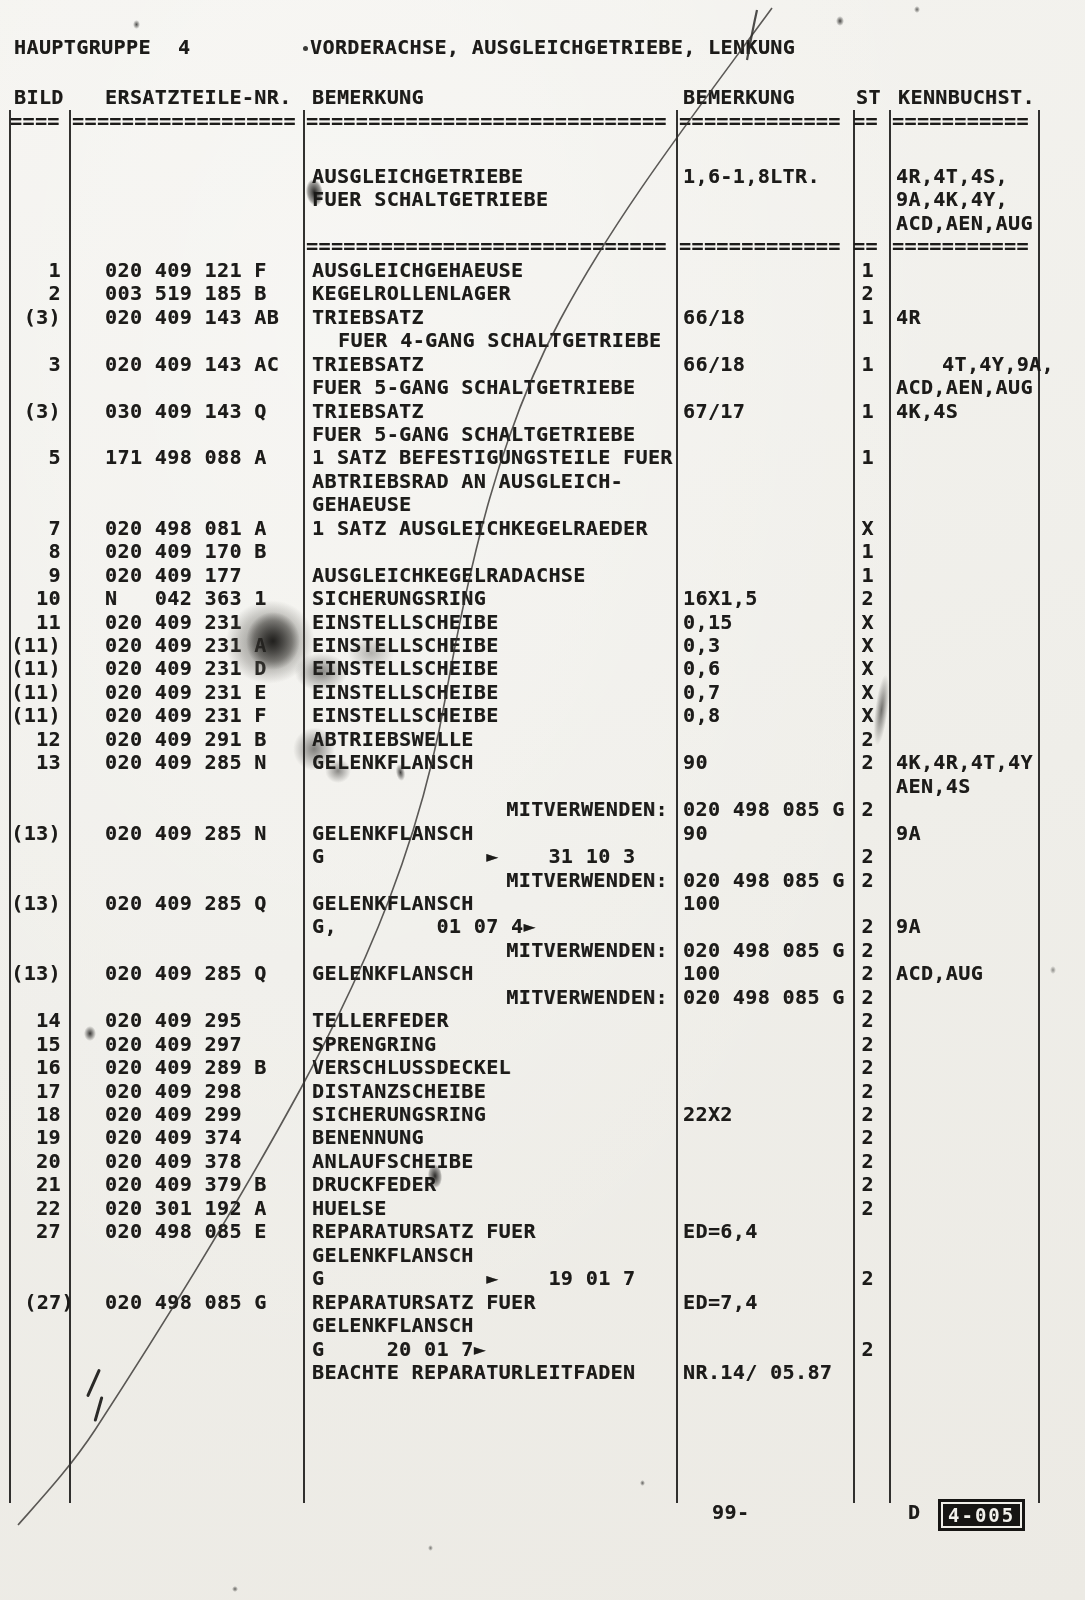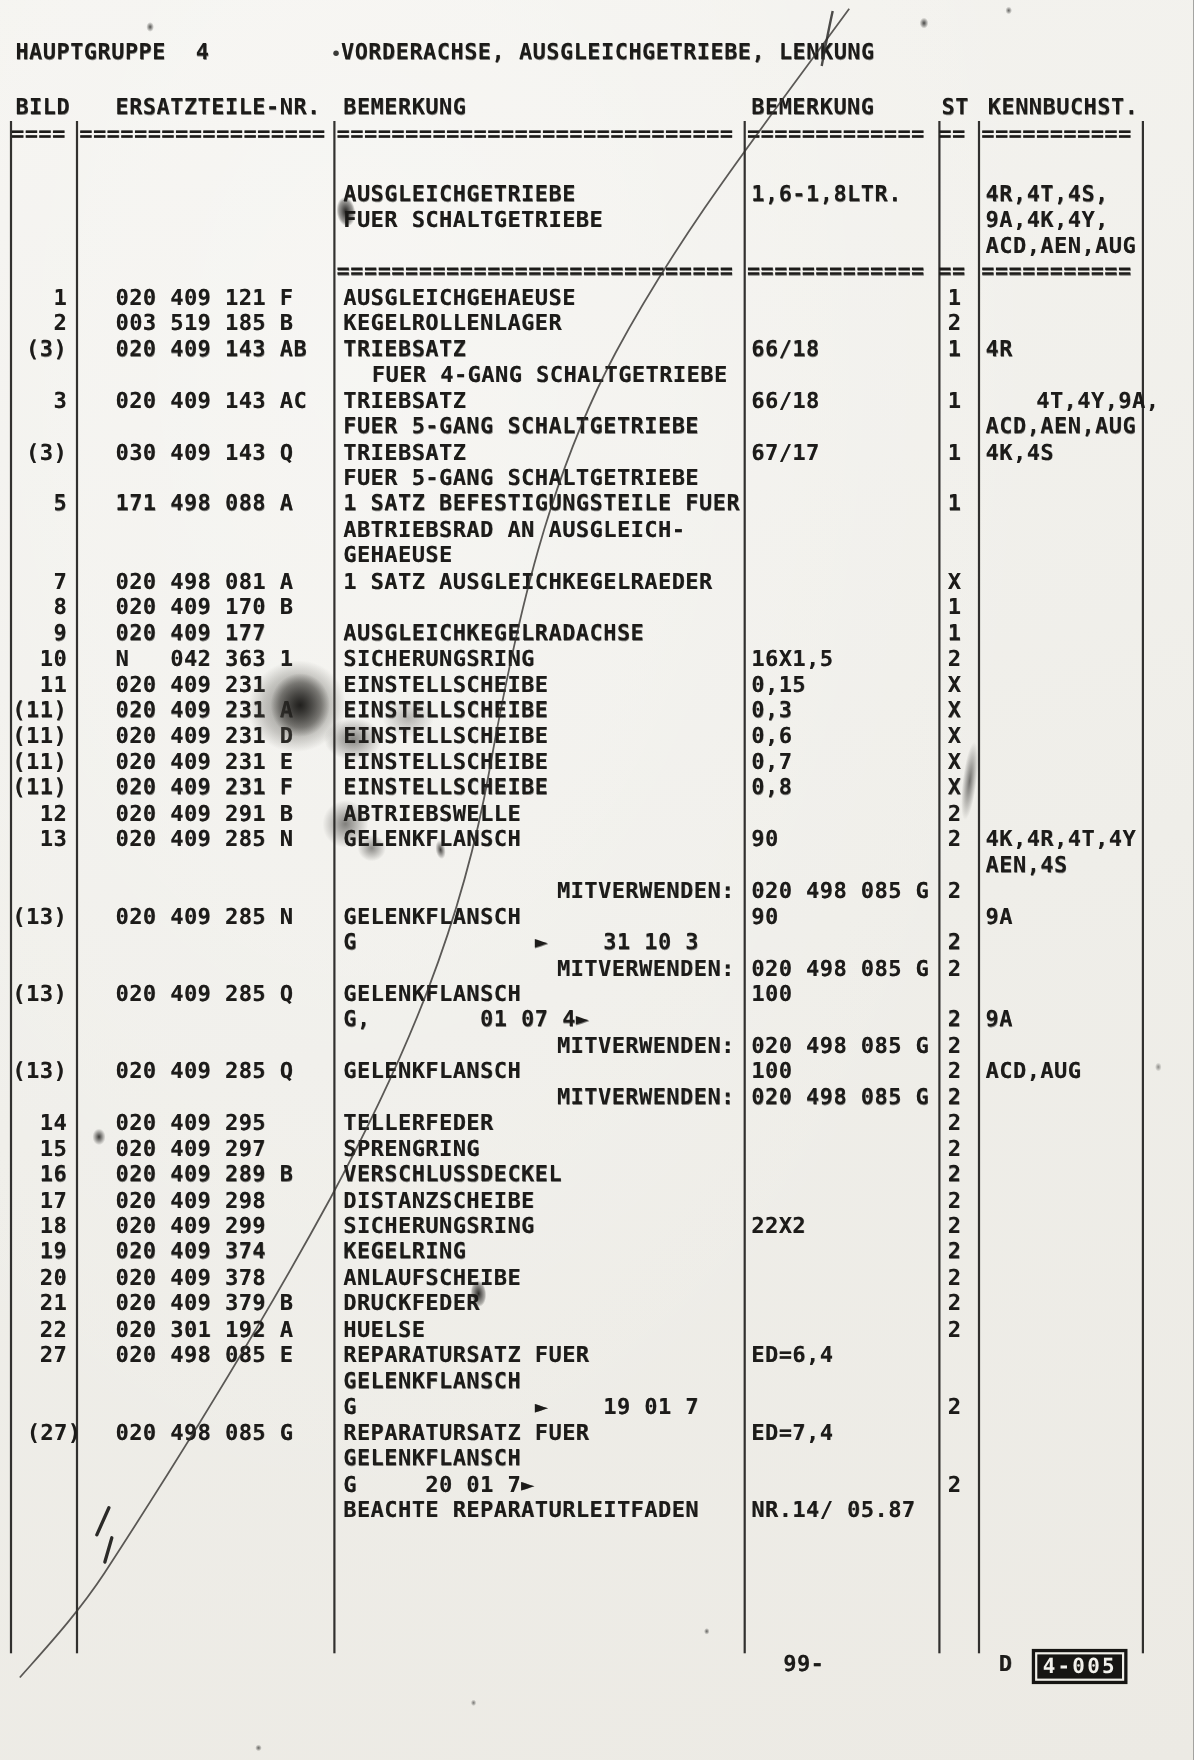--- a/index.html
+++ b/index.html
@@ -298,21 +298,21 @@
       <div class="trow" style="top: 1102px;">
         <span class="cell r" style="left: 10px; width: 57px;">18</span>
         <span class="cell" style="left: 105px; width: 198px;">020 409 299</span>
         <span class="cell" style="left: 312px; width: 362px;">SICHERUNGSRING</span>
         <span class="cell" style="left: 683px; width: 166px;">22X2</span>
         <span class="cell r" style="left: 848px; width: 32px;">2</span>
       </div>
       <div class="trow" style="top: 1125.45px;">
         <span class="cell r" style="left: 10px; width: 57px;">19</span>
         <span class="cell" style="left: 105px; width: 198px;">020 409 374</span>
-        <span class="cell" style="left: 312px; width: 362px;">KEGELRING</span>
+        <span class="cell" style="left: 312px; width: 362px;">BENENNUNG</span>
         <span class="cell r" style="left: 848px; width: 32px;">2</span>
       </div>
       <div class="trow" style="top: 1148.9px;">
         <span class="cell r" style="left: 10px; width: 57px;">20</span>
         <span class="cell" style="left: 105px; width: 198px;">020 409 378</span>
         <span class="cell" style="left: 312px; width: 362px;">ANLAUFSCHEIBE</span>
         <span class="cell r" style="left: 848px; width: 32px;">2</span>
       </div>
       <div class="trow" style="top: 1172.35px;">
         <span class="cell r" style="left: 10px; width: 57px;">21</span>

